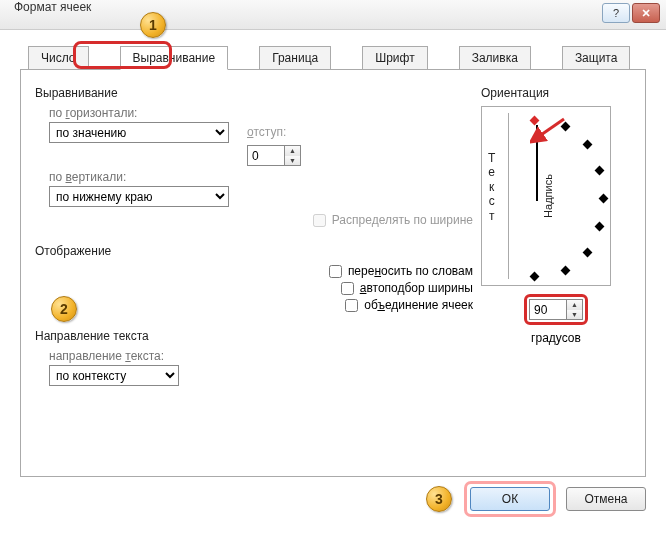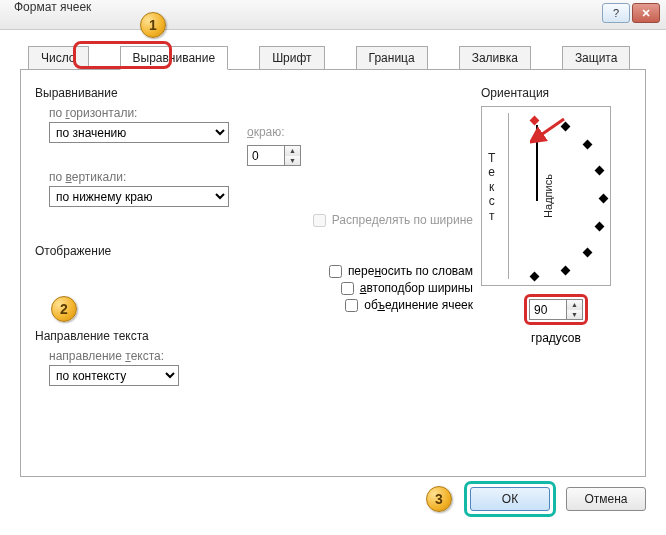--- a/index.html
+++ b/index.html
@@ -133,21 +133,21 @@
     border: 1px solid #8a8a8a; border-radius: 3px;
     background: linear-gradient(#fafafa,#e6e6e6);
     display: inline-flex; align-items: center; justify-content: center;
     color: #222;
   }
   .btn.primary {
     background: linear-gradient(#e9f3fd,#c9e1f8);
     border-color: #4f86c0;
   }
   .ok-highlight {
-    border: 3px solid #14b8a6; border-radius: 7px; padding: 3px;
+    border: 3px solid #fca5a5; border-radius: 7px; padding: 3px;
     display: inline-flex;
   }
   .callout {
     position: absolute; width: 26px; height: 26px; border-radius: 50%;
     background: radial-gradient(circle at 30% 30%, #ffe192, #f2b229 60%, #cf8e12);
     border: 1px solid #b07a10;
     display: flex; align-items: center; justify-content: center;
     color: #5a3b00; font-weight: bold; font-size: 14px;
     box-shadow: 1px 1px 2px rgba(0,0,0,.3);
     z-index: 20;
@@ -170,39 +170,39 @@
     </div>
   </div>
 
   <div class="client">
 
     <div class="callout" style="left:140px; top:-18px;">1</div>
 
     <div class="tabs">
       <div class="tab">Число</div>
       <div class="tab active">Выравнивание</div>
+      <div class="tab">Граница</div>
       <div class="tab">Шрифт</div>
-      <div class="tab">Граница</div>
       <div class="tab">Заливка</div>
       <div class="tab">Защита</div>
     </div>
     <div class="tab-highlight" style="left:73px; top:11px; width:99px; height:28px;"></div>
 
     <div class="panel">
       <div class="left-col">
 
         <div class="group-label">Выравнивание</div>
         <div class="sub">
           <div class="label"><span>по </span><u>г</u><span>оризонтали:</span></div>
           <div class="row">
             <select style="width:180px">
               <option>по значению</option>
             </select>
             <div style="margin-left:18px">
-              <div class="label disabled"><u>о</u><span>краю:</span></div>
+              <div class="label disabled"><u>о</u><span>тступ:</span></div>
             </div>
           </div>
           <div class="row" style="position:relative">
             <div style="width:180px"></div>
             <div style="margin-left:18px">
               <div class="spinner">
                 <input value="0" style="">
                 <div class="arrows">
                     <div>▲</div>
                     <div>▼</div>

